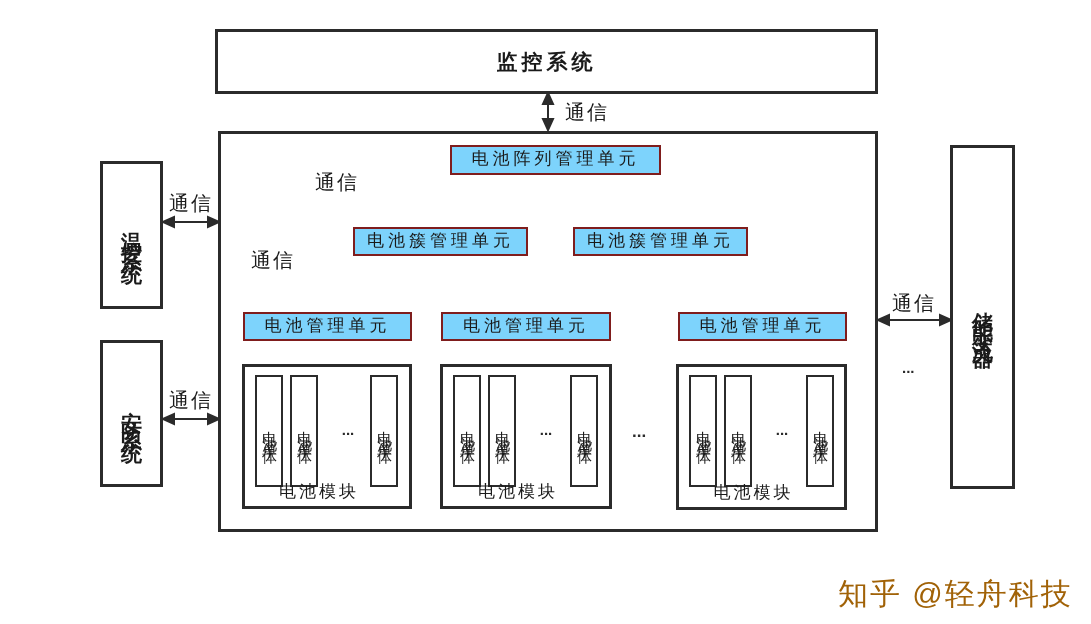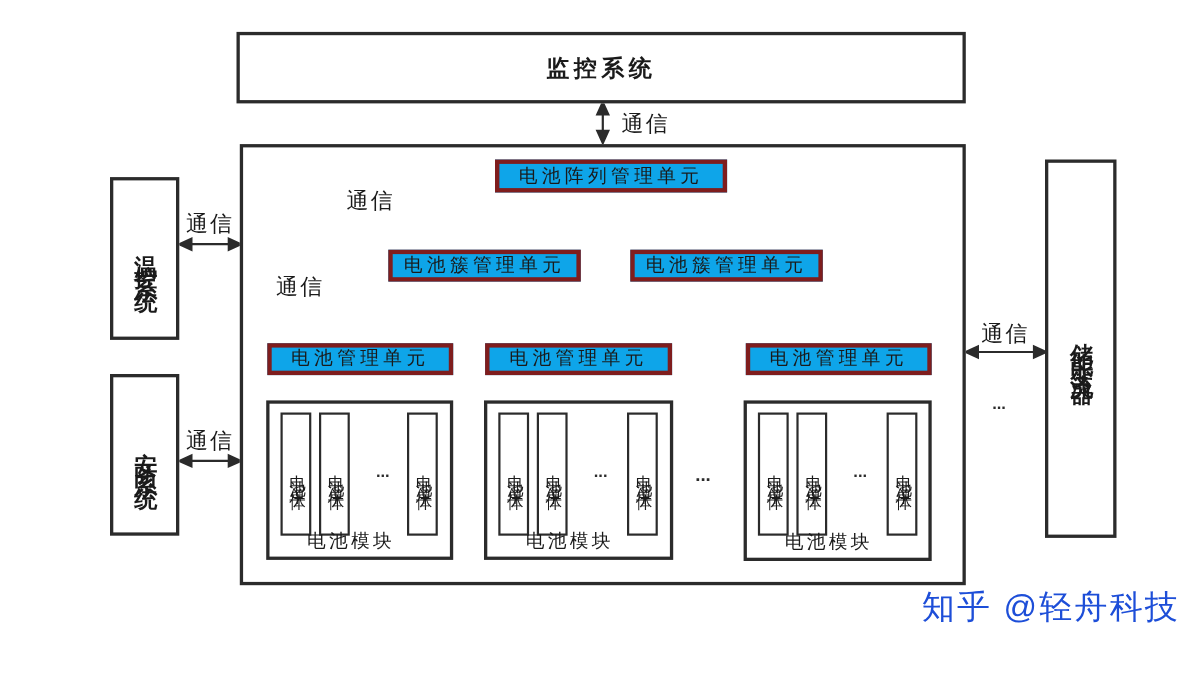--- a/index.html
+++ b/index.html
@@ -1,39 +1,39 @@
 <!DOCTYPE html>
 <html><head>
 <meta charset="utf-8">
 <style>
   html,body{margin:0;padding:0;background:#fff;}
   #canvas{
     position:relative;width:1091px;height:624px;background:#fff;
     font-family:"Liberation Sans",sans-serif;color:#1a1a1a;overflow:hidden;margin-top:12px;
   }
   .box{position:absolute;background:#fff;box-sizing:border-box;border:3px solid #2b2b2b;}
-  .unit{position:absolute;background:#0ea5e9;box-sizing:border-box;border:4px solid #7f1d1d;
-        display:flex;align-items:flex-end;justify-content:center;
+  .unit{position:absolute;background:#7dd3fc;box-sizing:border-box;border:2px solid #7f1d1d;
+        display:flex;align-items:flex-start;justify-content:center;
         font-size:17px;letter-spacing:4px;white-space:nowrap;}
   .center{display:flex;align-items:center;justify-content:center;}
   .vtext{writing-mode:vertical-rl;text-orientation:upright;}
   .sysbox{font-weight:bold;font-size:21px;letter-spacing:10px;}
   .comm{position:absolute;font-size:20px;letter-spacing:2px;white-space:nowrap;}
   .dots{position:absolute;font-weight:bold;color:#2b2b2b;}
   .cell{position:absolute;top:8px;width:28px;height:112px;border:2px solid #2b2b2b;
         box-sizing:border-box;display:flex;align-items:center;justify-content:center;
         font-size:15px;letter-spacing:6px;}
   .module-label{position:absolute;left:0;right:16px;bottom:3px;text-align:center;
         font-size:17px;letter-spacing:3px;}
   .module-dots{position:absolute;left:86px;top:54px;width:34px;text-align:center;
         font-weight:bold;font-size:15px;color:#2b2b2b;}
   #connectors{position:absolute;left:0;top:0;pointer-events:none;}
   .caption{position:absolute;left:312px;top:560px;font-size:22px;font-weight:600;
         letter-spacing:1px;white-space:nowrap;}
-  .watermark{position:absolute;left:838px;top:520px;font-size:30px;color:#1d4ed8;
+  .watermark{position:absolute;left:838px;top:562px;font-size:30px;color:#a16207;
         letter-spacing:2px;white-space:nowrap;text-shadow:1px 1px 0 #ffffff;}
 </style>
 </head>
 <body>
 
 <div id="canvas">
 
   <svg id="connectors" width="1091" height="624" viewBox="0 0 1091 624">
     <g stroke="#2b2b2b" stroke-width="2" fill="#2b2b2b">
 

